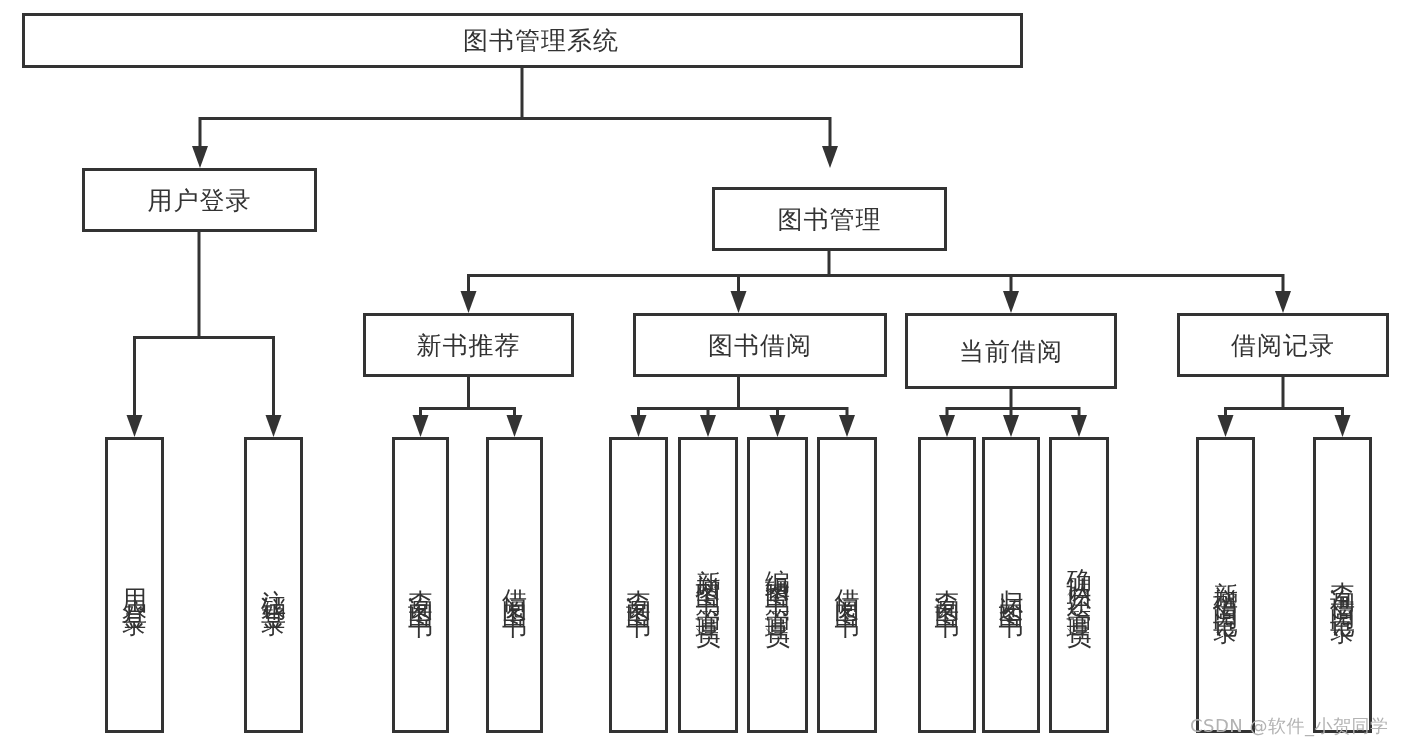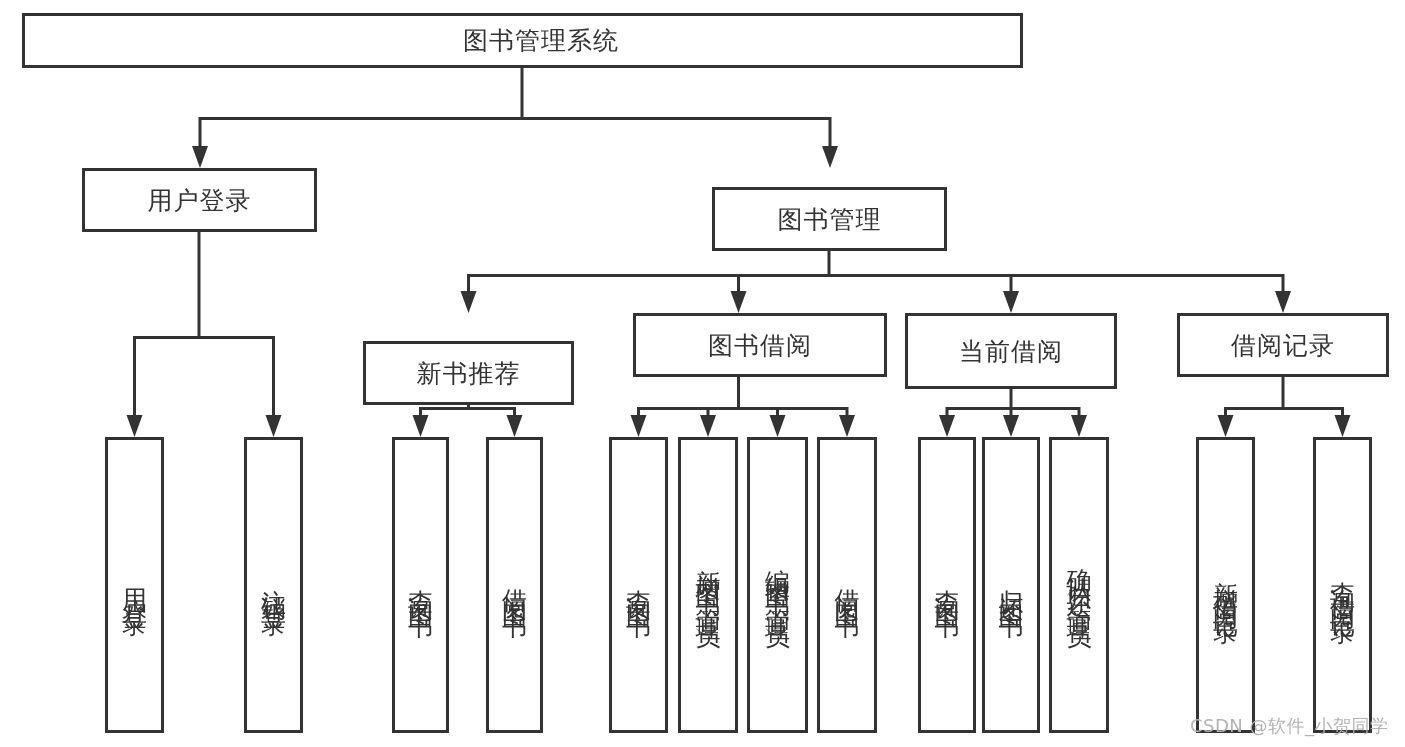--- a/index.html
+++ b/index.html
@@ -123,21 +123,21 @@
     <span>图书管理系统</span>
   </div>
 
   <div class="node h" style="left:82px; top:168px; width:235px; height:64px;">
     <span>用户登录</span>
   </div>
   <div class="node h" style="left:712px; top:169px; width:235px; height:64px;margin-top:18px;">
     <span>图书管理</span>
   </div>
 
-  <div class="node h" style="left:363px; top:313px; width:211px; height:64px;margin-top:28px;">
+  <div class="node h" style="left:363px; top:313px; width:211px; height:64px;">
     <span>新书推荐</span>
   </div>
   <div class="node h" style="left:633px; top:313px; width:254px; height:64px;">
     <span>图书借阅</span>
   </div>
   <div class="node h" style="left:905px; top:313px; width:212px; height:76px;">
     <span>当前借阅</span>
   </div>
   <div class="node h" style="left:1177px; top:313px; width:212px; height:64px;">
     <span>借阅记录</span>

